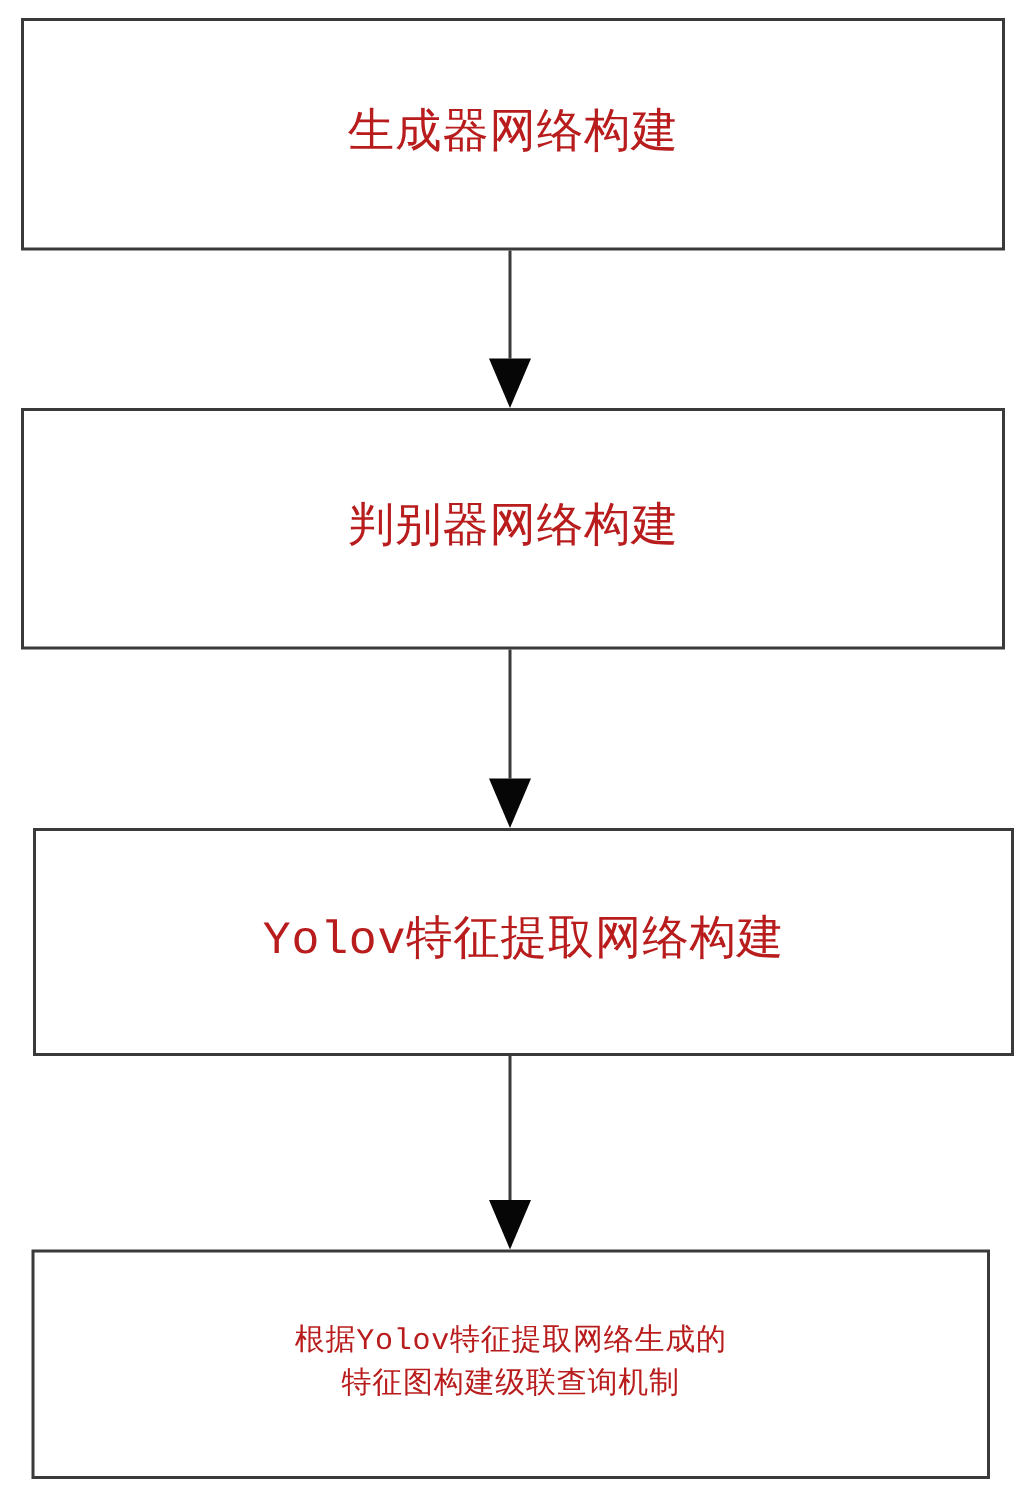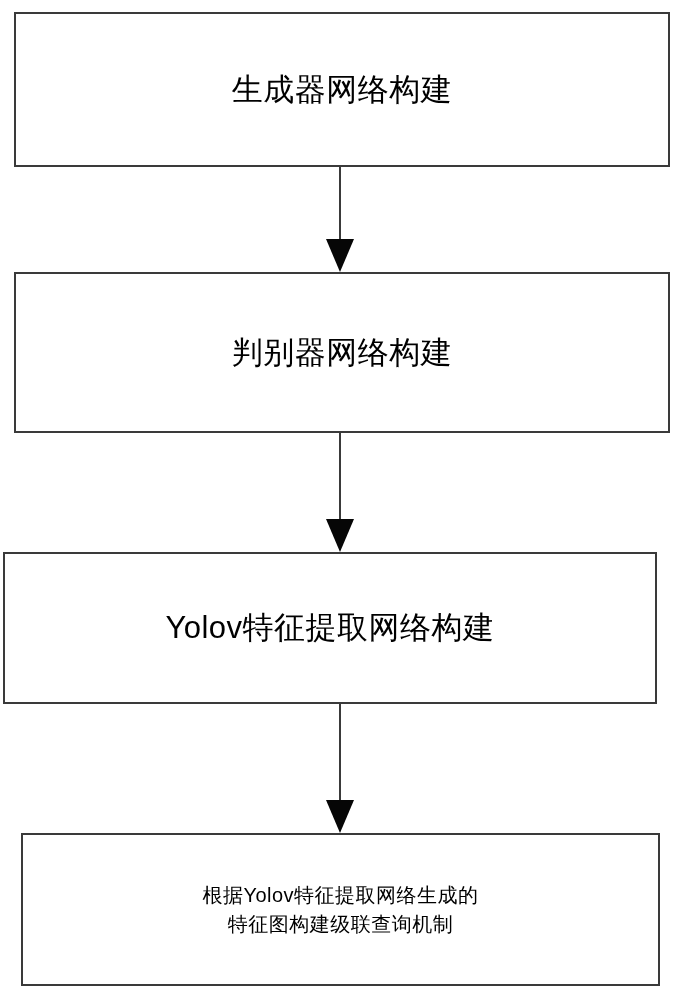--- a/index.html
+++ b/index.html
@@ -27,33 +27,33 @@
     box-sizing: border-box;
     background: #ffffff;
     border: 2px solid #3a3a3a;
     display: flex;
     align-items: center;
     justify-content: center;
     text-align: center;
   }
 
   .node-label {
-    font-family: Liberation Sans, sans-serif;
+    font-family: Liberation Mono, monospace;
     font-size: 31px;
     line-height: 1.28;
     letter-spacing: 0.5px;
-    color: #000000;
+    color: #b91c1c;
     white-space: pre-line;
     padding: 0 10px;
   }
 
   
   #node-generator   { left: 14px;  top: 12px;  width: 656px; height: 155px; }
   #node-discriminator { left: 14px; top: 272px; width: 656px; height: 161px; }
-  #node-yolov-feature { left: 3px; top: 552px; width: 654px; height: 152px; }
+  #node-yolov-feature { left: 22px; top: 552px; width: 654px; height: 152px; }
   #node-cascade-query { left: 21px; top: 833px; width: 639px; height: 153px; }
 
   #node-cascade-query .node-label {
     font-size: 20px;
     line-height: 1.42;
   }
 
   .connector {
     position: absolute;
     width: 0;

